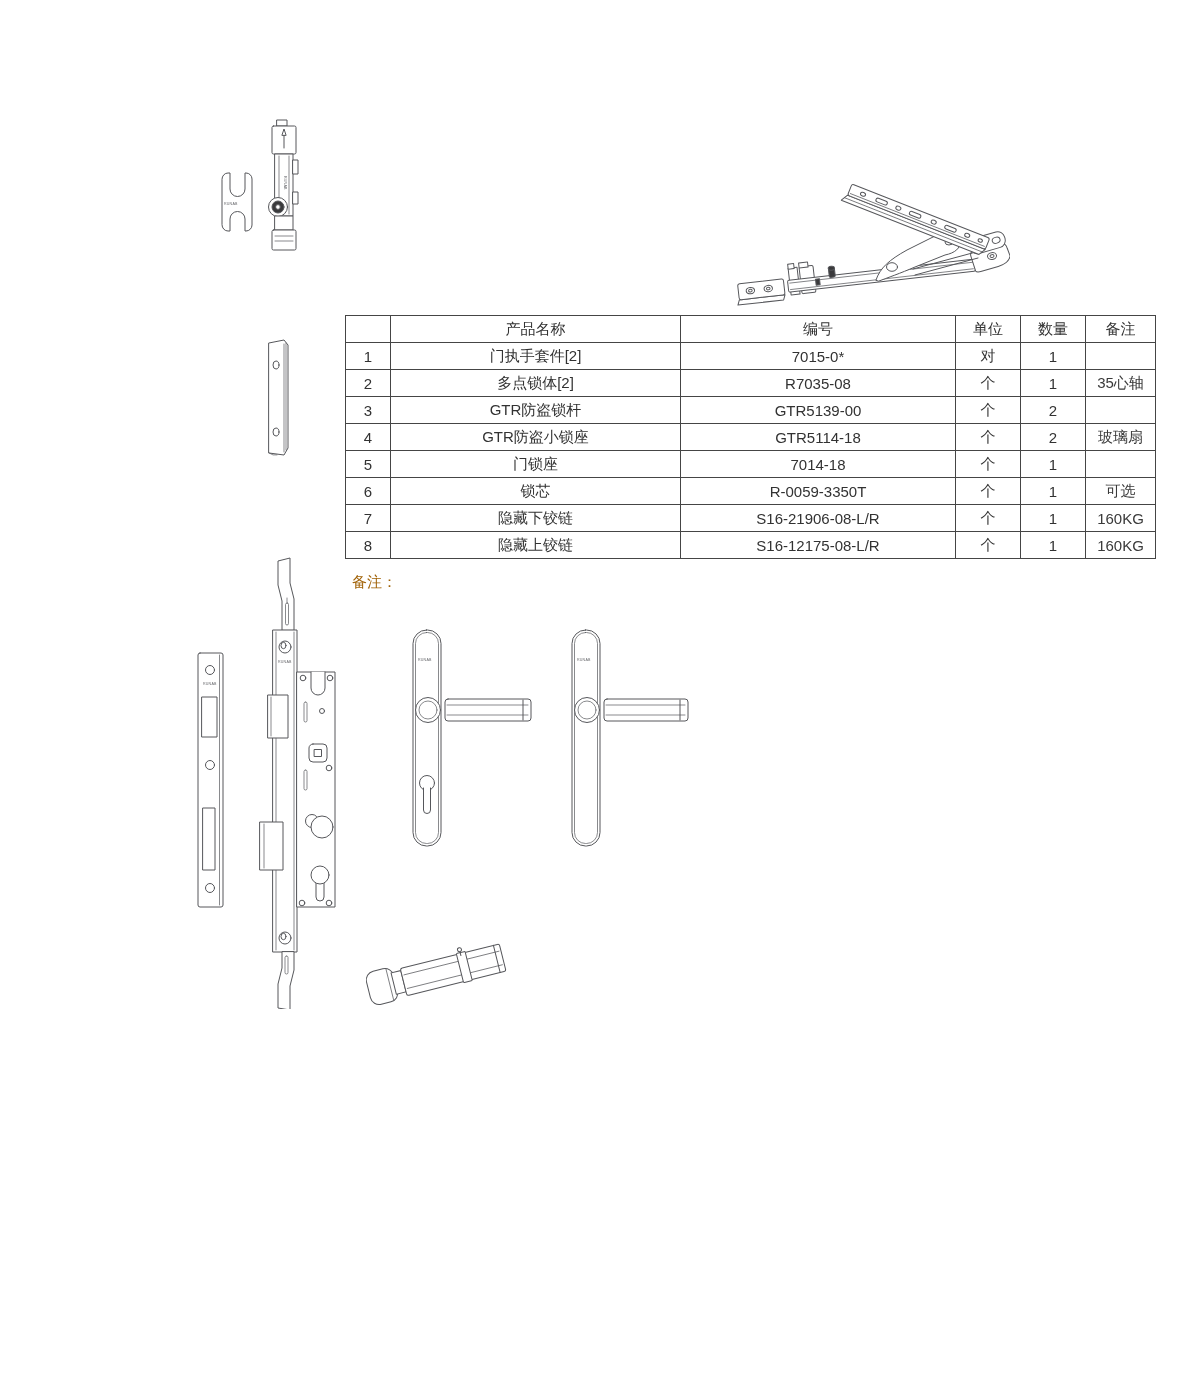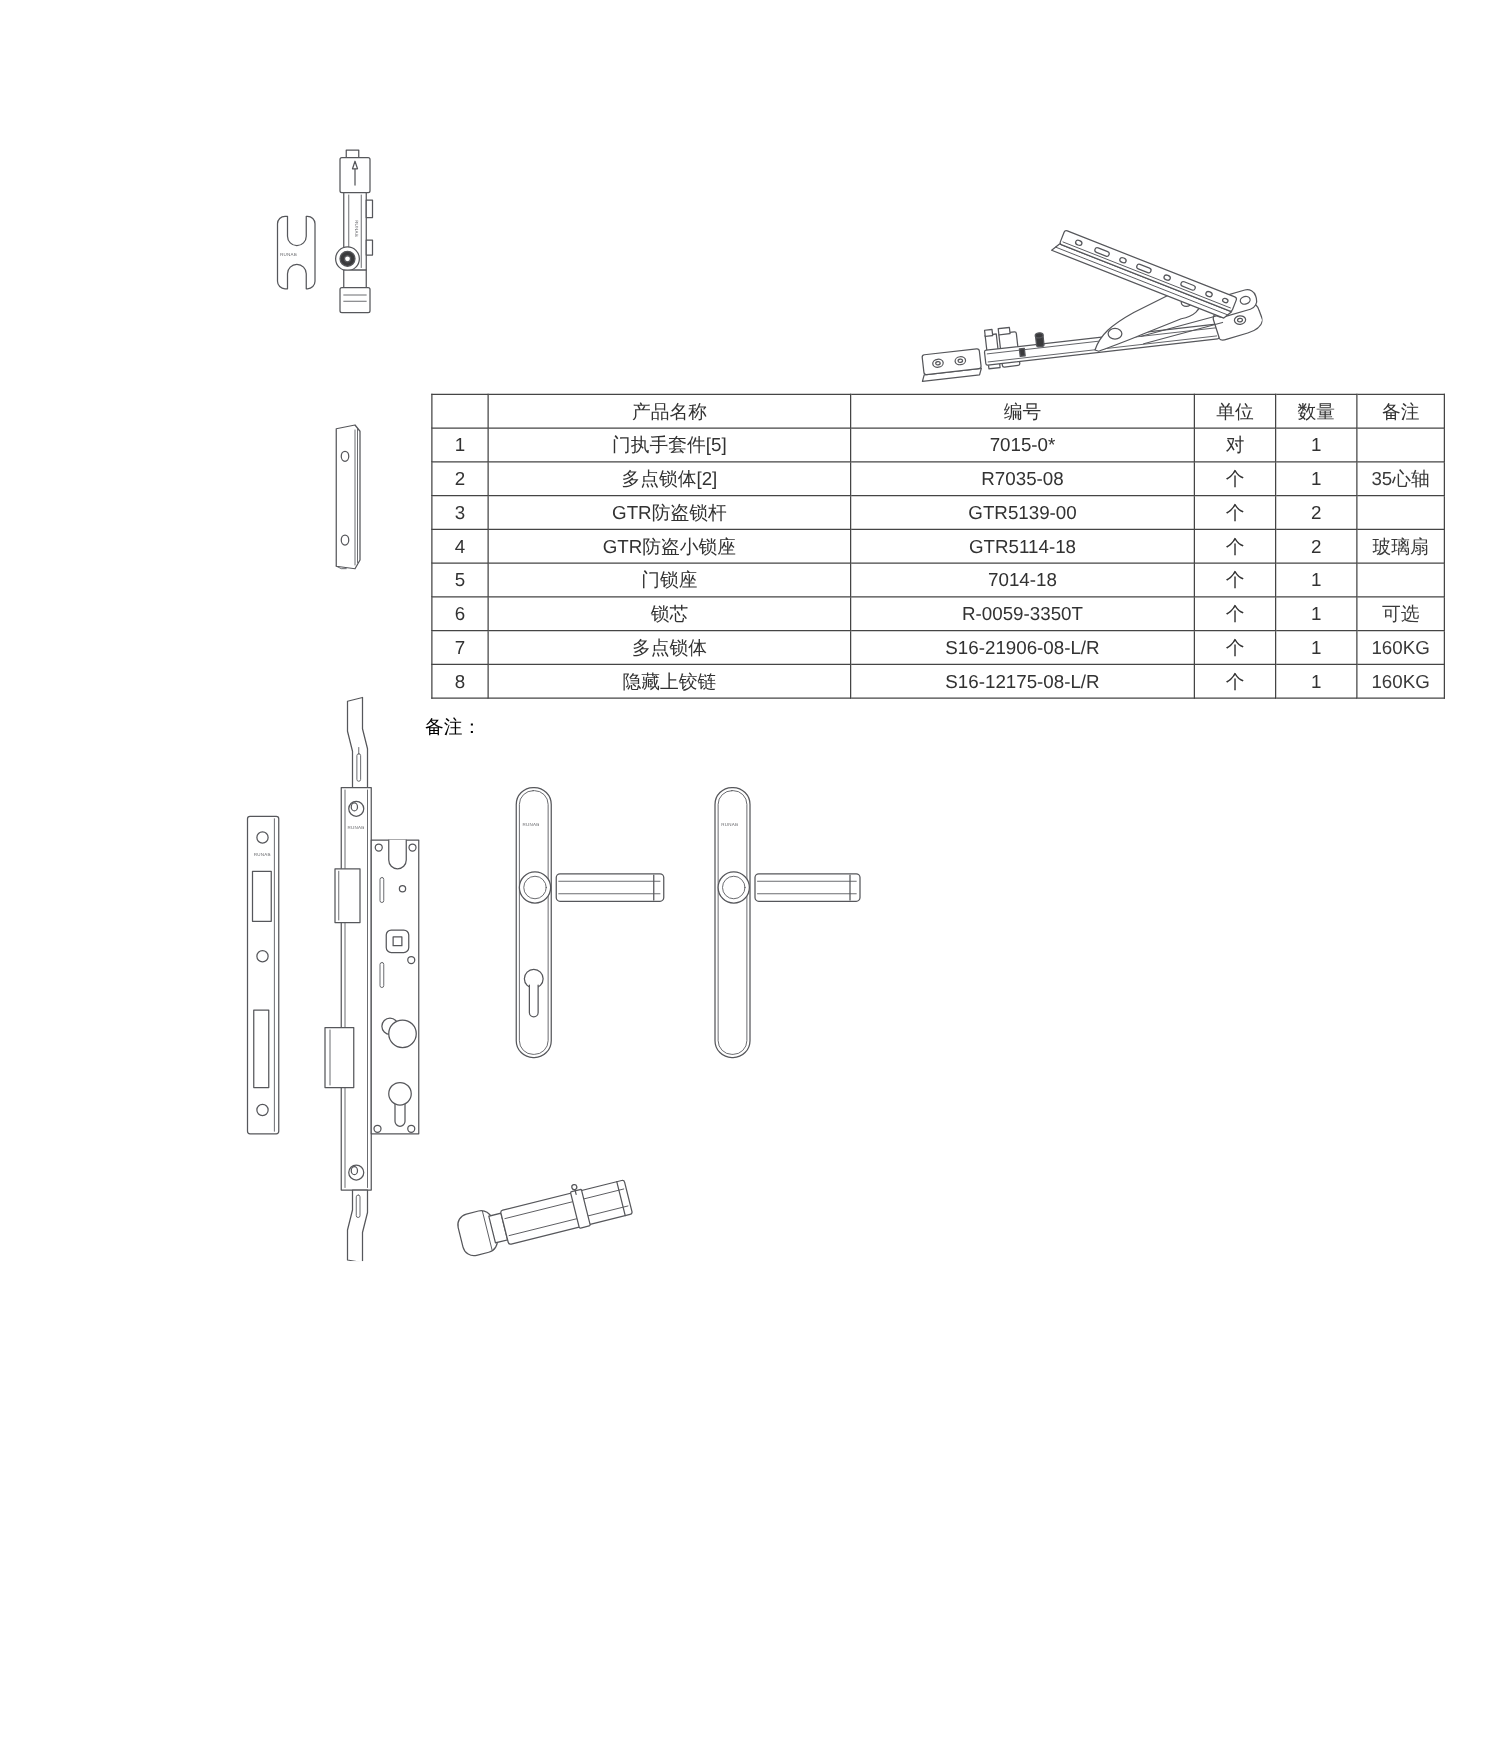--- a/index.html
+++ b/index.html
@@ -6,21 +6,21 @@
   .canvas{position:relative;width:1200px;height:1009px;background:#ffffff;overflow:hidden;
           font-family:"Liberation Sans","DejaVu Sans",sans-serif;color:#323232;}
   .drw{position:absolute;stroke:#56575b;fill:none;stroke-width:1;stroke-linejoin:round;stroke-linecap:round;}
   .thin{stroke-width:.7;}
   .brand{stroke:none;fill:#66676b;font-size:3.6px;letter-spacing:.2px;font-family:"Liberation Sans",sans-serif;}
   table.parts{position:absolute;left:345px;top:315px;border-collapse:collapse;table-layout:fixed;
               font-size:15px;color:#323232;}
   table.parts td,table.parts th{border:1px solid #454545;height:26px;text-align:center;vertical-align:middle;
               font-weight:400;padding:0 2px;white-space:nowrap;overflow:hidden;}
   table.parts .sm{font-size:15px;color:#3a3a3a;}
-  .notes{position:absolute;left:340px;top:571px;display:flex;font-size:15px;color:#000000;line-height:22px;gap:12px;}
+  .notes{position:absolute;left:352px;top:571px;display:flex;font-size:15px;color:#a16207;line-height:22px;gap:12px;}
   .notes .lines{display:flex;flex-direction:column;}
 </style>
 </head>
 <body>
 
 <div class="canvas">
 
   <svg width="0" height="0" style="position:absolute" aria-hidden="true">
     <defs>
       <symbol id="sym-hinge" viewBox="0 0 280 140">
@@ -256,21 +256,21 @@
         <th>产品名称</th>
         <th>编号</th>
         <th>单位</th>
         <th>数量</th>
         <th>备注</th>
       </tr>
     </thead>
     <tbody>
       <tr>
         <td>1</td>
-        <td>门执手套件[5]</td>
+        <td>门执手套件[2]</td>
         <td>7015-0*</td>
         <td>对</td>
         <td>1</td>
         <td class="sm"></td>
       </tr>
       <tr>
         <td>2</td>
         <td>多点锁体[2]</td>
         <td>R7035-08</td>
         <td>个</td>
@@ -304,21 +304,21 @@
       <tr>
         <td>6</td>
         <td>锁芯</td>
         <td>R-0059-3350T</td>
         <td>个</td>
         <td>1</td>
         <td class="sm">可选</td>
       </tr>
       <tr>
         <td>7</td>
-        <td>多点锁体</td>
+        <td>隐藏下铰链</td>
         <td>S16-21906-08-L/R</td>
         <td>个</td>
         <td>1</td>
         <td class="sm">160KG</td>
       </tr>
       <tr>
         <td>8</td>
         <td>隐藏上铰链</td>
         <td>S16-12175-08-L/R</td>
         <td>个</td>

